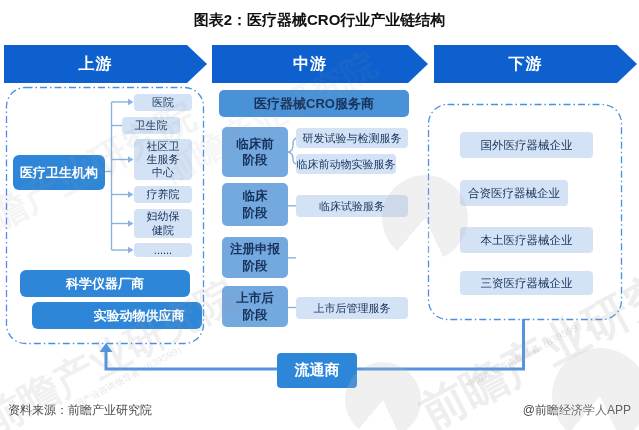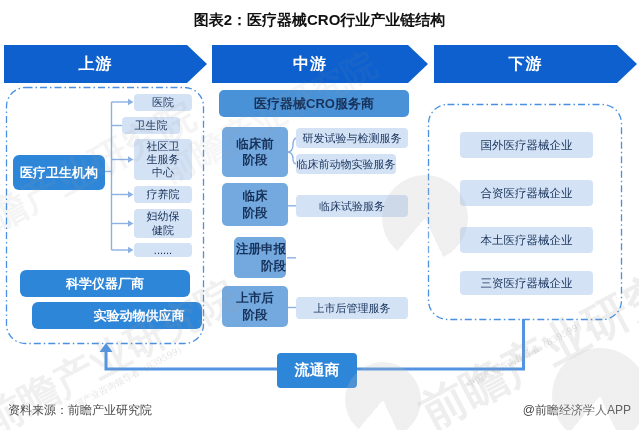--- a/index.html
+++ b/index.html
@@ -97,37 +97,37 @@
   <div class="hdr box" style="left:219px;top:90px;width:190px;height:27px;">医疗器械CRO服务商</div>
 
   <div class="stage box" style="left:222px;top:127px;width:66px;height:50px;">
     <span>临床前</span>
     <span>阶段</span>
   </div>
   <div class="stage box" style="left:222px;top:183px;width:66px;height:43px;">
     <span>临床</span>
     <span>阶段</span>
   </div>
-  <div class="stage box" style="left:234px;top:237px;width:52px;height:41px;align-items:flex-end;">
+  <div class="stage box" style="left:222px;top:237px;width:66px;height:41px;">
     <span>注册申报</span>
     <span>阶段</span>
   </div>
   <div class="stage box" style="left:222px;top:286px;width:66px;height:41px;">
     <span>上市后</span>
     <span>阶段</span>
   </div>
 
   <div class="lite box" style="left:296px;top:128px;width:112px;height:20px;">研发试验与检测服务</div>
   <div class="lite box" style="left:296px;top:154px;width:100px;height:20px;">临床前动物实验服务</div>
   <div class="lite box" style="left:296px;top:195px;width:112px;height:22px;">临床试验服务</div>
   <div class="lite box" style="left:296px;top:297px;width:112px;height:22px;">上市后管理服务</div>
 
 
   <div class="lite box" style="left:460px;top:132px;width:133px;height:26px;font-size:11.5px;">国外医疗器械企业</div>
-  <div class="lite box" style="left:460px;top:180px;width:133px;height:26px;font-size:11.5px;">合资医疗器械企业</div>
+  <div class="lite box" style="left:460px;top:180px;width:108px;height:26px;font-size:11.5px;">合资医疗器械企业</div>
   <div class="lite box" style="left:460px;top:227px;width:133px;height:26px;font-size:11.5px;">本土医疗器械企业</div>
   <div class="lite box" style="left:460px;top:271px;width:133px;height:24px;font-size:11.5px;">三资医疗器械企业</div>
 
   <div class="solid box" style="left:277px;top:353px;width:80px;height:35px;font-size:15px;border-radius:4px;">流通商</div>
 
   <div class="footer" style="left:8px;font-family:Liberation Mono, monospace;">资料来源：前瞻产业研究院</div>
   <div class="footer" style="right:8px;">@前瞻经济学人APP</div>
 
   <div class="wm" style="left:-58px;top:150px;font-size:38px;opacity:.10;">前瞻产业研究院</div>
   <div class="wm" style="left:-30px;top:330px;font-size:40px;opacity:.14;">前瞻产业研究院</div>

